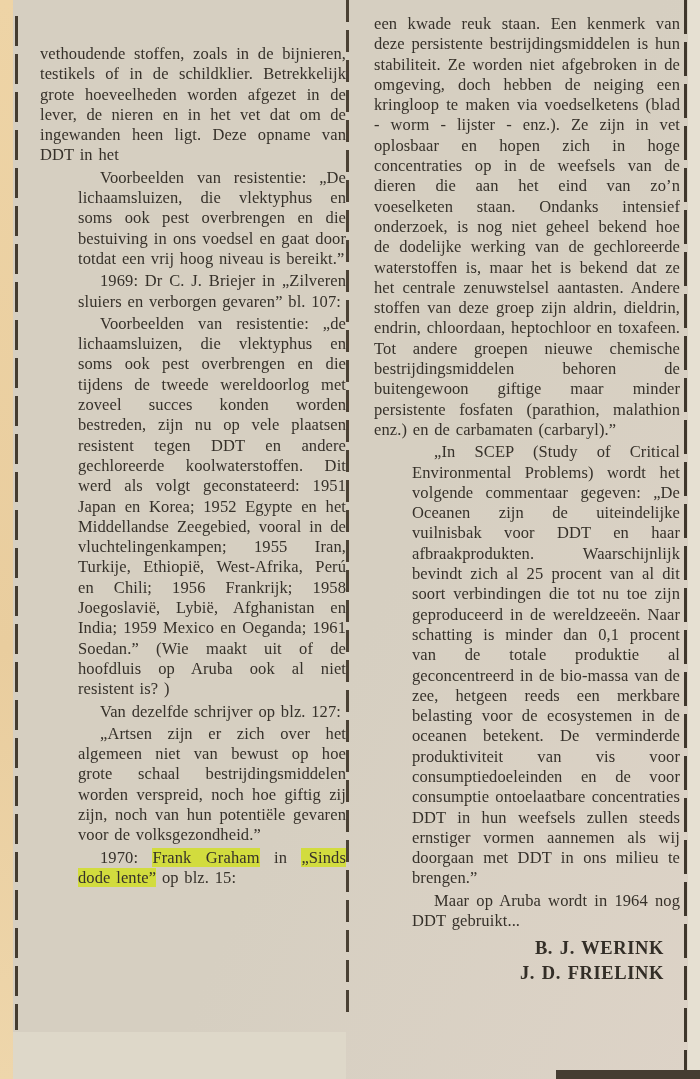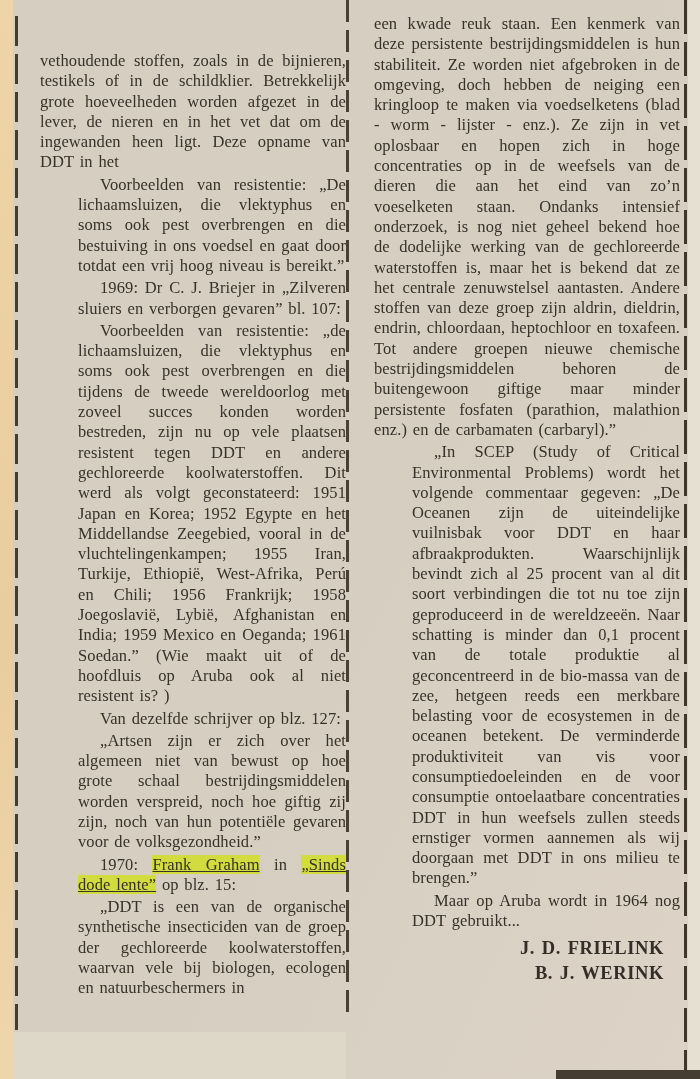--- a/index.html
+++ b/index.html
@@ -65,29 +65,28 @@
   .col {
     position: absolute;
     width: 306px;
     color: #36312a;
     font-size: 16.5px;
     line-height: 20.3px;
     text-align: justify;
     letter-spacing: 0.1px;
     word-spacing: 1.5px;
   }
-  .col-left  { left: 40px;  top: 51px; }
+  .col-left  { left: 40px;  top: 44px; }
   .col-right { left: 374px; top: 14px; }
   .para { margin: 0; }
   .para + .para { margin-top: 2px; }
   .para.indent { text-indent: 22px; margin-left: 38px; }
   .hl {
     background: var(--hl-color, #d2dc3e);
     box-decoration-break: clone;
-    text-decoration: underline;
     -webkit-box-decoration-break: clone;
   }
   .signatures {
     margin-top: 5px;
     text-align: right;
     padding-right: 16px;
     font-weight: bold;
     font-size: 18.5px;
     line-height: 25px;
     letter-spacing: 0.6px;
@@ -107,26 +106,25 @@
   <div class="bottom-shadow"></div>
 
   <div class="col col-left">
       <p class="para"><span>vethoudende stoffen, zoals in de bijnieren, testikels of in de schildklier. Betrekkelijk grote hoeveelheden worden afgezet in de lever, de nieren en in het vet dat om de ingewanden heen ligt. Deze opname van DDT in het</span></p>
       <p class="para indent"><span>Voorbeelden van resistentie: „De lichaamsluizen, die vlektyphus en soms ook pest overbrengen en die bestuiving in ons voedsel en gaat door totdat een vrij hoog niveau is bereikt.”</span></p>
       <p class="para indent"><span>1969: Dr C. J. Briejer in „Zilveren sluiers en verborgen gevaren” bl. 107:</span></p>
       <p class="para indent"><span>Voorbeelden van resistentie: „de lichaamsluizen, die vlektyphus en soms ook pest overbrengen en die tijdens de tweede wereldoorlog met zoveel succes konden worden bestreden, zijn nu op vele plaatsen resistent tegen DDT en andere gechloreerde koolwaterstoffen. Dit werd als volgt geconstateerd: 1951 Japan en Korea; 1952 Egypte en het Middellandse Zeegebied, vooral in de vluchtelingenkampen; 1955 Iran, Turkije, Ethiopië, West-Afrika, Perú en Chili; 1956 Frankrijk; 1958 Joegoslavië, Lybië, Afghanistan en India; 1959 Mexico en Oeganda; 1961 Soedan.” (Wie maakt uit of de hoofdluis op Aruba ook al niet resistent is? )</span></p>
       <p class="para indent"><span>Van dezelfde schrijver op blz. 127:</span></p>
       <p class="para indent"><span>„Artsen zijn er zich over het algemeen niet van bewust op hoe grote schaal bestrijdingsmiddelen worden verspreid, noch hoe giftig zij zijn, noch van hun potentiële gevaren voor de volksgezondheid.”</span></p>
       <p class="para indent"><span>1970: </span><span class="hl">Frank Graham</span><span> in </span><span class="hl">„Sinds dode lente”</span><span> op blz. 15:</span></p>
-      <p class="para indent"><span>„DDT is een van de organische synthetische insecticiden van de groep der gechloreerde koolwaterstoffen, waarvan vele bij biologen, ecologen en natuurbeschermers in</span></p>
     </div>
 
   <div class="col col-right">
 
   <p class="para"><span>een kwade reuk staan. Een kenmerk van deze persistente bestrijdingsmiddelen is hun stabiliteit. Ze worden niet afgebroken in de omgeving, doch hebben de neiging een kringloop te maken via voedselketens (blad - worm - lijster - enz.). Ze zijn in vet oplosbaar en hopen zich in hoge concentraties op in de weefsels van de dieren die aan het eind van zo’n voeselketen staan. Ondanks intensief onderzoek, is nog niet geheel bekend hoe de dodelijke werking van de gechloreerde waterstoffen is, maar het is bekend dat ze het centrale zenuwstelsel aantasten. Andere stoffen van deze groep zijn aldrin, dieldrin, endrin, chloordaan, heptochloor en toxafeen. Tot andere groepen nieuwe chemische bestrijdingsmiddelen behoren de buitengewoon giftige maar minder persistente fosfaten (parathion, malathion enz.) en de carbamaten (carbaryl).”</span></p>
       <p class="para indent"><span>„In SCEP (Study of Critical Environmental Problems) wordt het volgende commentaar gegeven: „De Oceanen zijn de uiteindelijke vuilnisbak voor DDT en haar afbraakprodukten. Waarschijnlijk bevindt zich al 25 procent van al dit soort verbindingen die tot nu toe zijn geproduceerd in de wereldzeeën. Naar schatting is minder dan 0,1 procent van de totale produktie al geconcentreerd in de bio-massa van de zee, hetgeen reeds een merkbare belasting voor de ecosystemen in de oceanen betekent. De verminderde produktiviteit van vis voor consumptiedoeleinden en de voor consumptie ontoelaatbare concentraties DDT in hun weefsels zullen steeds ernstiger vormen aannemen als wij doorgaan met DDT in ons milieu te brengen.”</span></p>
       <p class="para indent"><span>Maar op Aruba wordt in 1964 nog DDT gebruikt...</span></p>
       <div class="signatures">
+        <div>B. J. WERINK</div>
         <div>J. D. FRIELINK</div>
-        <div>B. J. WERINK</div>
       </div>
     </div>
 </div>
 
 </body></html>

